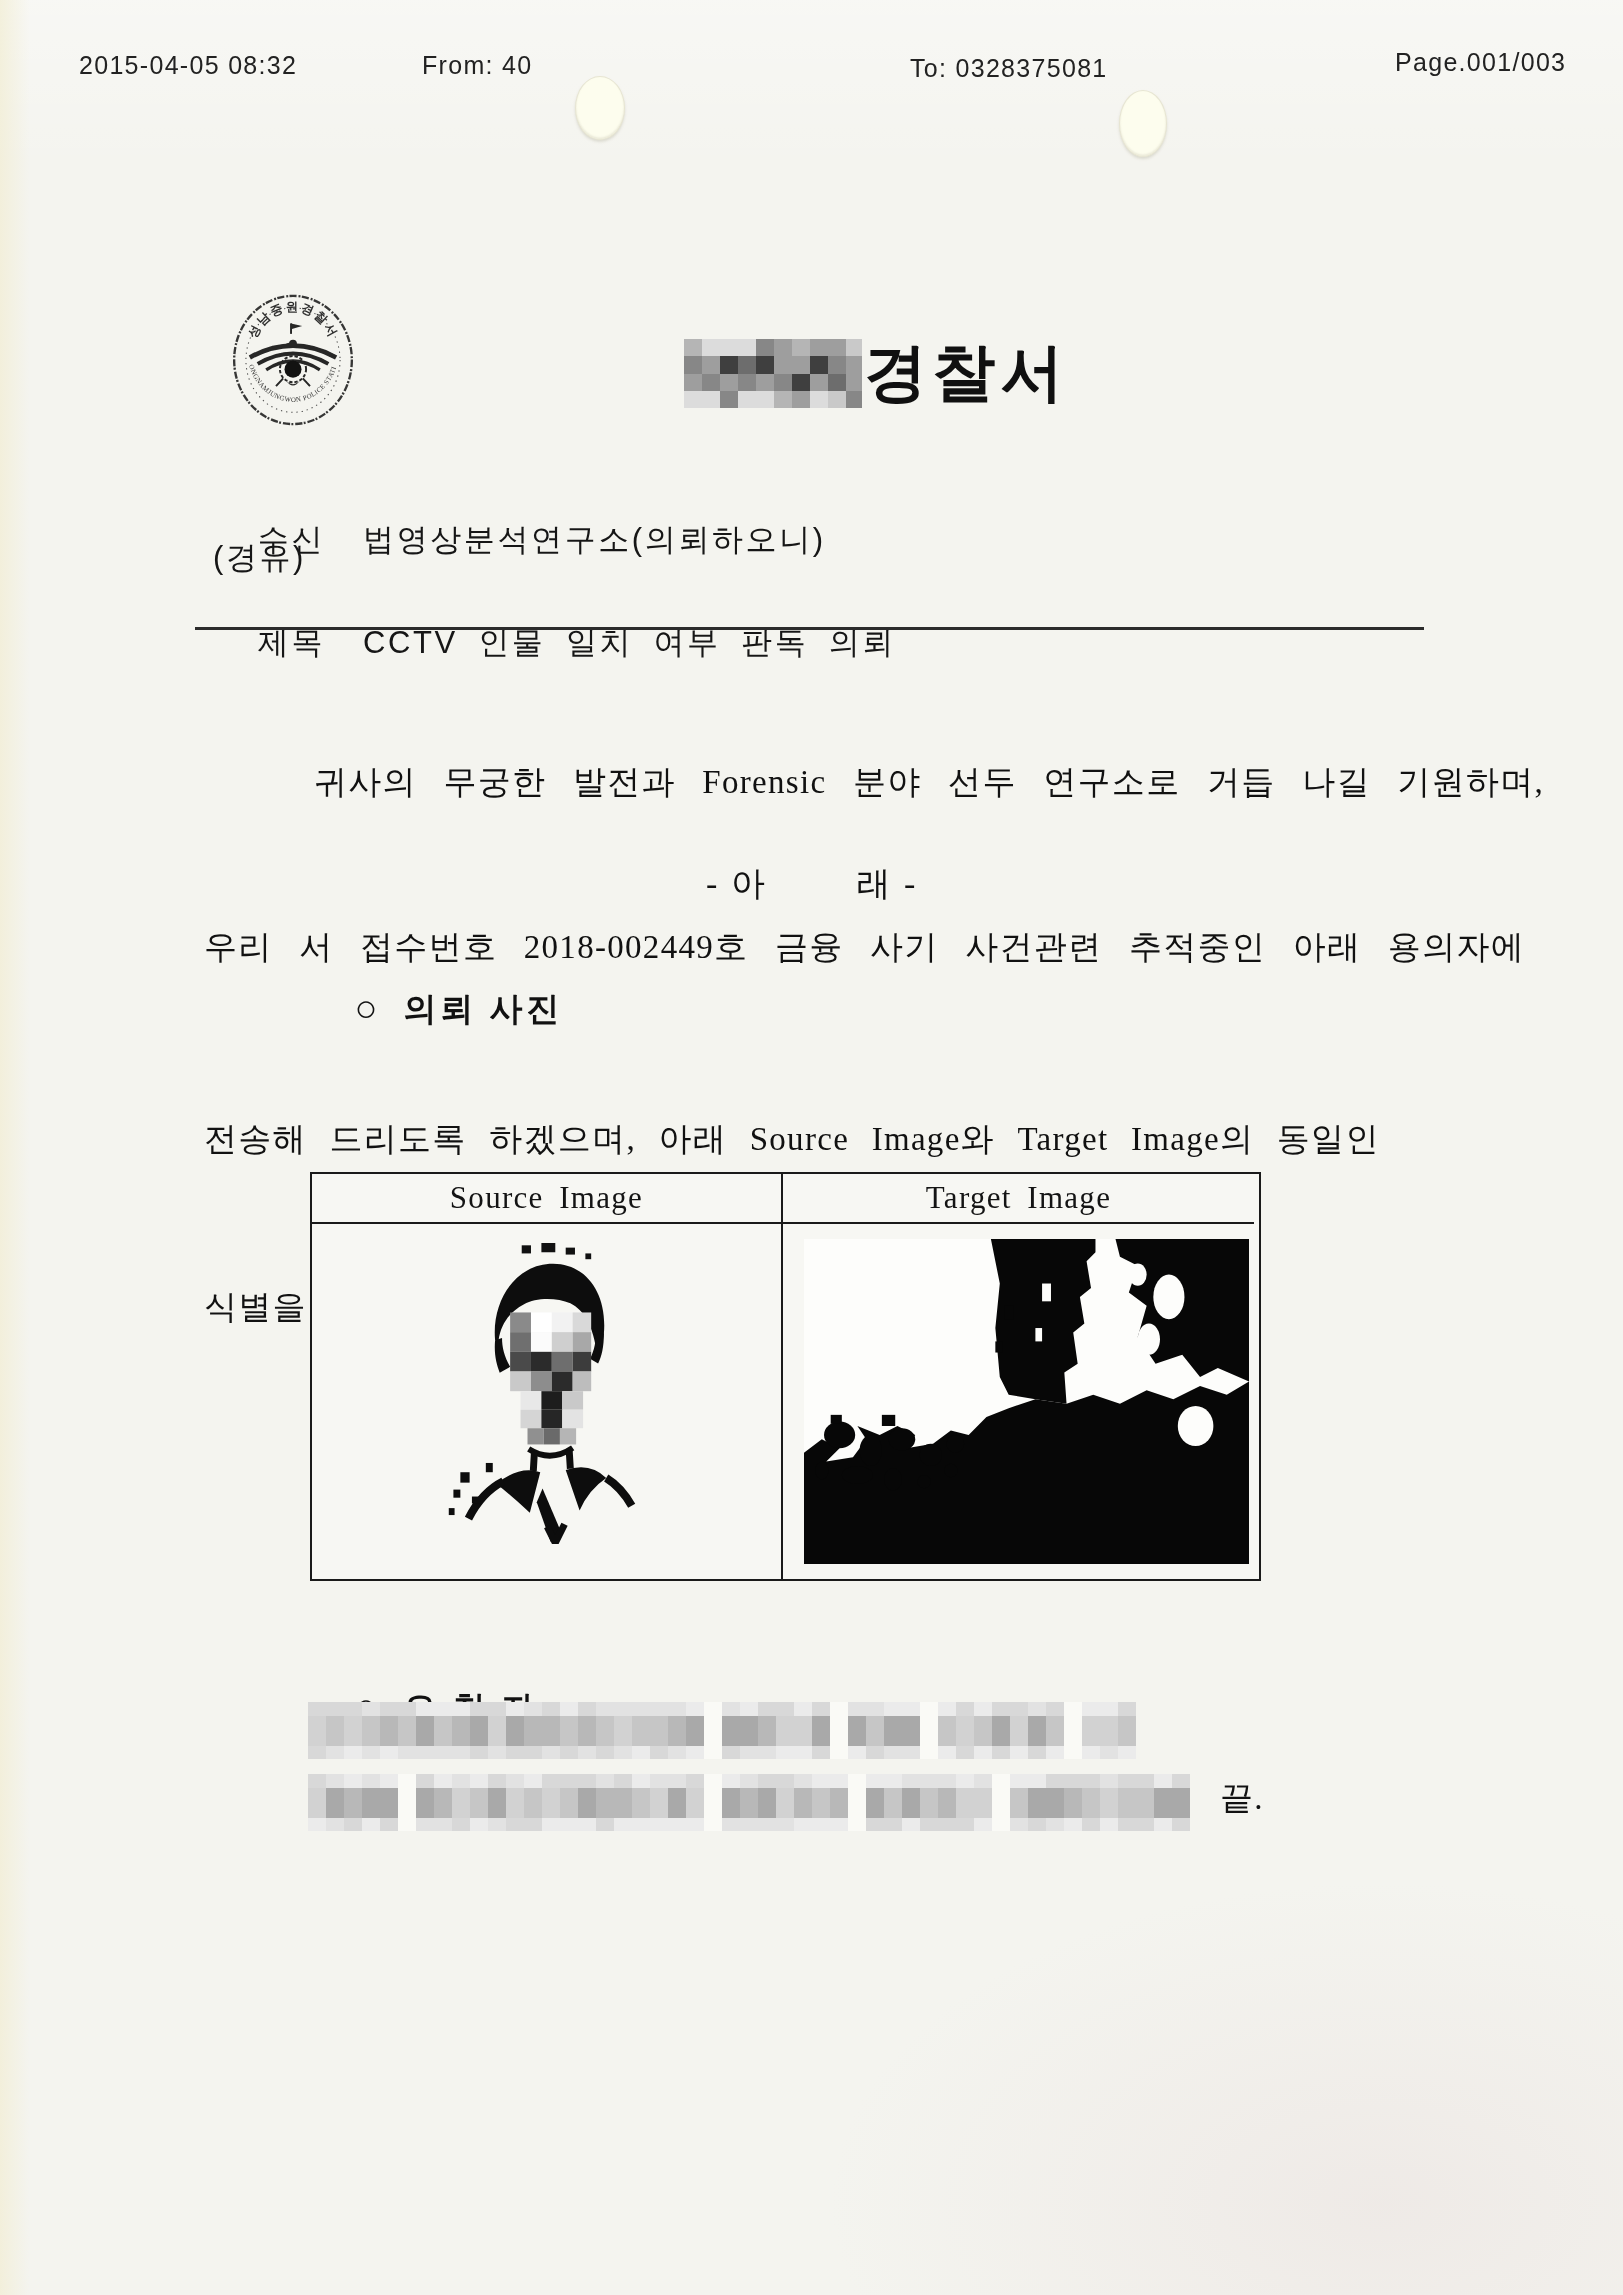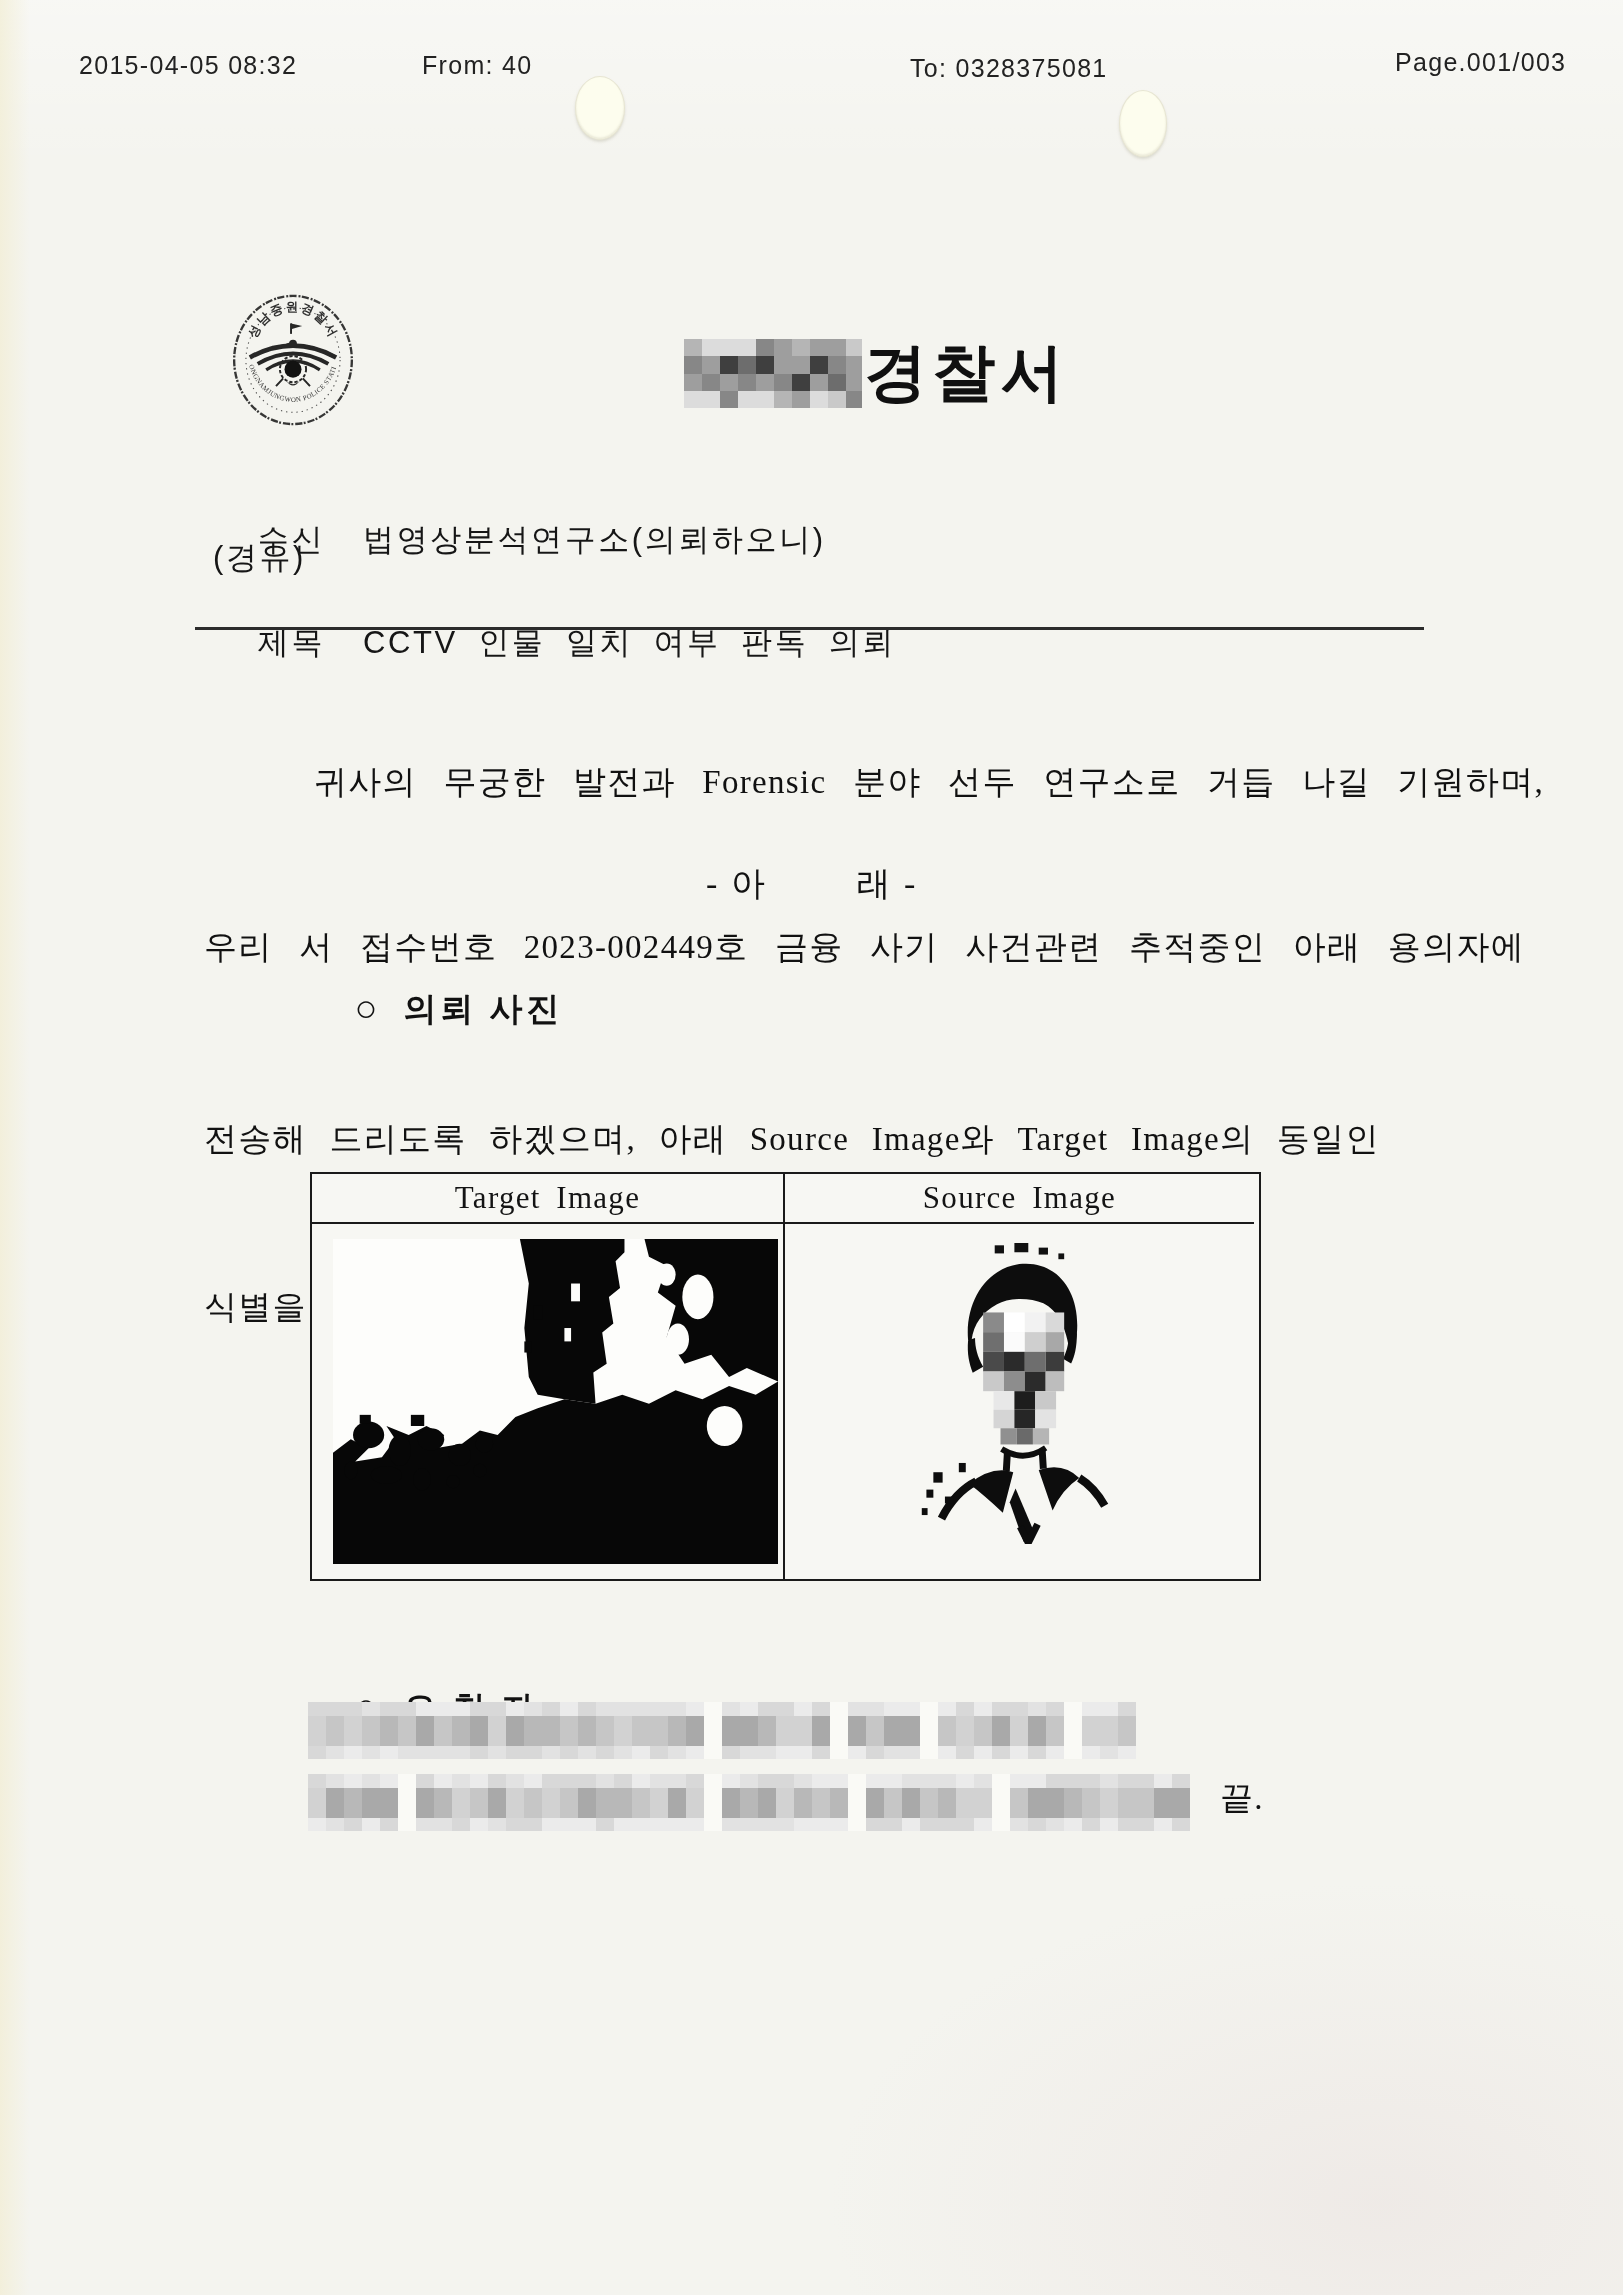--- a/index.html
+++ b/index.html
@@ -175,68 +175,35 @@
   </div>
   <div class="abs meta-line" style="left:213px;top:537px;">(경유)</div>
   <div class="abs meta-line" style="left:213px;top:586px;">
     <span class="meta-label">제목</span><span style="word-spacing:9.2px;">CCTV 인물 일치 여부 판독 의뢰</span>
   </div>
 
   <div class="abs rule" style="left:195px;top:627px;width:1229px;height:2.6px;"></div>
 
   <div class="abs serif para p1" style="left:204px;top:645px;width:1296px;">
     <div class="line first">귀사의 무궁한 발전과 Forensic 분야 선두 연구소로 거듭 나길 기원하며,</div>
-    <div class="line">우리 서 접수번호 2023-002449호 금융 사기 사건관련 추적중인 아래 용의자에</div>
+    <div class="line">우리 서 접수번호 2018-002449호 금융 사기 사건관련 추적중인 아래 용의자에</div>
   </div>
 
   <div class="abs serif sec-head" style="left:306px;top:948px;">
     <span class="sec-bullet">○</span><span>의뢰 사진</span>
   </div>
 
   <div class="abs serif below-head" style="left:0px;top:861px;">- 아        래 -</div>
 
   <div class="abs serif para p2" style="left:204px;top:999px;width:1296px;line-height:56px;">
     <div class="line">전송해 드리도록 하겠으며, 아래 Source Image와 Target Image의 동일인</div>
     <div class="line">식별을 의뢰합니다.</div>
   </div>
 
   <div class="abs idtable" style="left:310px;top:1172px;width:947px;height:405px;">
-    <div class="idcol" style="width:471px;">
-      <div class="idhead">Target Image</div>
-
-      <svg class="abs" style="left:21px;top:65px;" width="445" height="325" viewBox="0 0 200 146" preserveAspectRatio="none">
-        <rect x="0" y="0" width="200" height="146" fill="#fdfdfb"></rect>
-        <path d="M84,0 L131,0 L131,6 L127,10 L129,22 L124,26 L126,38 L121,42 L123,56 L117,60 L118,74
-                 L104,72 L92,70 L88,62 L86,40 L88,20 Z" fill="#070707"></path>
-        <path d="M140,0 L200,0 L200,64 L186,58 L178,62 L170,52 L158,56 L150,44 L154,30 L146,24 L150,12 L142,8 Z" fill="#070707"></path>
-        <path d="M0,146 L0,96 L8,90 L16,94 L10,100 L22,98 L28,90 L24,84 L34,88 L42,84 L50,88 L46,94
-                 L58,92 L66,86 L74,88 L82,80 L92,76 L104,72 L118,74 L130,70 L142,74 L154,68 L166,72
-                 L178,66 L190,70 L200,64 L200,146 Z" fill="#070707"></path>
-        <ellipse cx="164" cy="26" rx="7" ry="10" fill="#fdfdfb"></ellipse>
-        <ellipse cx="155" cy="45" rx="5" ry="7" fill="#fdfdfb"></ellipse>
-        <ellipse cx="150" cy="16" rx="4" ry="5" fill="#fdfdfb"></ellipse>
-        <ellipse cx="176" cy="84" rx="8" ry="9" fill="#fdfdfb"></ellipse>
-        <ellipse cx="16" cy="88" rx="7" ry="6" fill="#070707"></ellipse>
-          <ellipse cx="30" cy="95" rx="5" ry="7" fill="#070707"></ellipse>
-        <ellipse cx="44" cy="90" rx="6" ry="5" fill="#070707"></ellipse>
-          <ellipse cx="57" cy="97" rx="5" ry="5" fill="#070707"></ellipse>
-        <ellipse cx="68" cy="92" rx="4" ry="4" fill="#070707"></ellipse>
-          <ellipse cx="24" cy="106" rx="7" ry="4" fill="#070707"></ellipse>
-        <ellipse cx="40" cy="108" rx="4" ry="5" fill="#070707"></ellipse>
-          <ellipse cx="54" cy="109" rx="3" ry="3" fill="#070707"></ellipse>
-        <ellipse cx="8" cy="104" rx="3" ry="4" fill="#070707"></ellipse>
-          <ellipse cx="66" cy="104" rx="3" ry="3" fill="#070707"></ellipse>
-        <rect x="12" y="79" width="5" height="4" fill="#070707"></rect>
-          <rect x="35" y="79" width="6" height="5" fill="#070707"></rect>
-        <rect x="90" y="30" width="4" height="6" fill="#070707"></rect>
-          <rect x="86" y="46" width="3" height="5" fill="#070707"></rect>
-        <rect x="107" y="20" width="4" height="8" fill="#fdfdfb"></rect>
-          <rect x="104" y="40" width="3" height="6" fill="#fdfdfb"></rect>
-      </svg>
-    </div>
     <div class="idcol" style="width:469px;">
       <div class="idhead">Source Image</div>
 
       <svg class="abs" style="left:59px;top:69px;" width="357" height="301" viewBox="0 0 220 260">
         <rect x="86" y="2" width="8" height="7" fill="#111"></rect>
         <rect x="103" y="0" width="12" height="8" fill="#111"></rect>
         <rect x="124" y="4" width="8" height="6" fill="#111"></rect>
         <rect x="141" y="9" width="5" height="5" fill="#111"></rect>
         <path d="M63,84 C60,50 80,20 110,18 C140,16 160,42 157,78 C156,86 154,92 151,96
                  C148,72 140,58 128,52 C116,47 98,47 88,53 C75,60 68,70 66,84 Z" fill="#0d0d0d"></path>
@@ -277,20 +244,53 @@
         <path d="M40,238 Q52,215 70,206" stroke="#0d0d0d" stroke-width="7" fill="none"></path>
         <path d="M159,203 Q172,211 181,227" stroke="#0d0d0d" stroke-width="7" fill="none"></path>
         <path d="M108,245 L115,259 L123,243" stroke="#0d0d0d" stroke-width="6" fill="none"></path>
         <rect x="33" y="198" width="8" height="9" fill="#0d0d0d"></rect>
           <rect x="27" y="213" width="6" height="7" fill="#0d0d0d"></rect>
         <rect x="43" y="219" width="7" height="6" fill="#0d0d0d"></rect>
           <rect x="55" y="190" width="6" height="8" fill="#0d0d0d"></rect>
         <rect x="23" y="229" width="5" height="6" fill="#0d0d0d"></rect>
       </svg>
     </div>
+    <div class="idcol" style="width:471px;">
+      <div class="idhead">Target Image</div>
+
+      <svg class="abs" style="left:21px;top:65px;" width="445" height="325" viewBox="0 0 200 146" preserveAspectRatio="none">
+        <rect x="0" y="0" width="200" height="146" fill="#fdfdfb"></rect>
+        <path d="M84,0 L131,0 L131,6 L127,10 L129,22 L124,26 L126,38 L121,42 L123,56 L117,60 L118,74
+                 L104,72 L92,70 L88,62 L86,40 L88,20 Z" fill="#070707"></path>
+        <path d="M140,0 L200,0 L200,64 L186,58 L178,62 L170,52 L158,56 L150,44 L154,30 L146,24 L150,12 L142,8 Z" fill="#070707"></path>
+        <path d="M0,146 L0,96 L8,90 L16,94 L10,100 L22,98 L28,90 L24,84 L34,88 L42,84 L50,88 L46,94
+                 L58,92 L66,86 L74,88 L82,80 L92,76 L104,72 L118,74 L130,70 L142,74 L154,68 L166,72
+                 L178,66 L190,70 L200,64 L200,146 Z" fill="#070707"></path>
+        <ellipse cx="164" cy="26" rx="7" ry="10" fill="#fdfdfb"></ellipse>
+        <ellipse cx="155" cy="45" rx="5" ry="7" fill="#fdfdfb"></ellipse>
+        <ellipse cx="150" cy="16" rx="4" ry="5" fill="#fdfdfb"></ellipse>
+        <ellipse cx="176" cy="84" rx="8" ry="9" fill="#fdfdfb"></ellipse>
+        <ellipse cx="16" cy="88" rx="7" ry="6" fill="#070707"></ellipse>
+          <ellipse cx="30" cy="95" rx="5" ry="7" fill="#070707"></ellipse>
+        <ellipse cx="44" cy="90" rx="6" ry="5" fill="#070707"></ellipse>
+          <ellipse cx="57" cy="97" rx="5" ry="5" fill="#070707"></ellipse>
+        <ellipse cx="68" cy="92" rx="4" ry="4" fill="#070707"></ellipse>
+          <ellipse cx="24" cy="106" rx="7" ry="4" fill="#070707"></ellipse>
+        <ellipse cx="40" cy="108" rx="4" ry="5" fill="#070707"></ellipse>
+          <ellipse cx="54" cy="109" rx="3" ry="3" fill="#070707"></ellipse>
+        <ellipse cx="8" cy="104" rx="3" ry="4" fill="#070707"></ellipse>
+          <ellipse cx="66" cy="104" rx="3" ry="3" fill="#070707"></ellipse>
+        <rect x="12" y="79" width="5" height="4" fill="#070707"></rect>
+          <rect x="35" y="79" width="6" height="5" fill="#070707"></rect>
+        <rect x="90" y="30" width="4" height="6" fill="#070707"></rect>
+          <rect x="86" y="46" width="3" height="5" fill="#070707"></rect>
+        <rect x="107" y="20" width="4" height="8" fill="#fdfdfb"></rect>
+          <rect x="104" y="40" width="3" height="6" fill="#fdfdfb"></rect>
+      </svg>
+    </div>
   </div>
 
   <div class="abs serif sec-head" style="left:306px;top:1647px;">
     <span class="sec-bullet">○</span><span>요 청 자</span>
   </div>
 
   <div class="abs mosaic strip" style="left:308px;top:1702px;height:58px;">
       <div class="mcol" style="width: 18px;">
         <div style="height: 13.7px; background: rgb(216, 216, 216);"></div>
         <div style="height: 30px; background: rgb(210, 210, 210);"></div>

